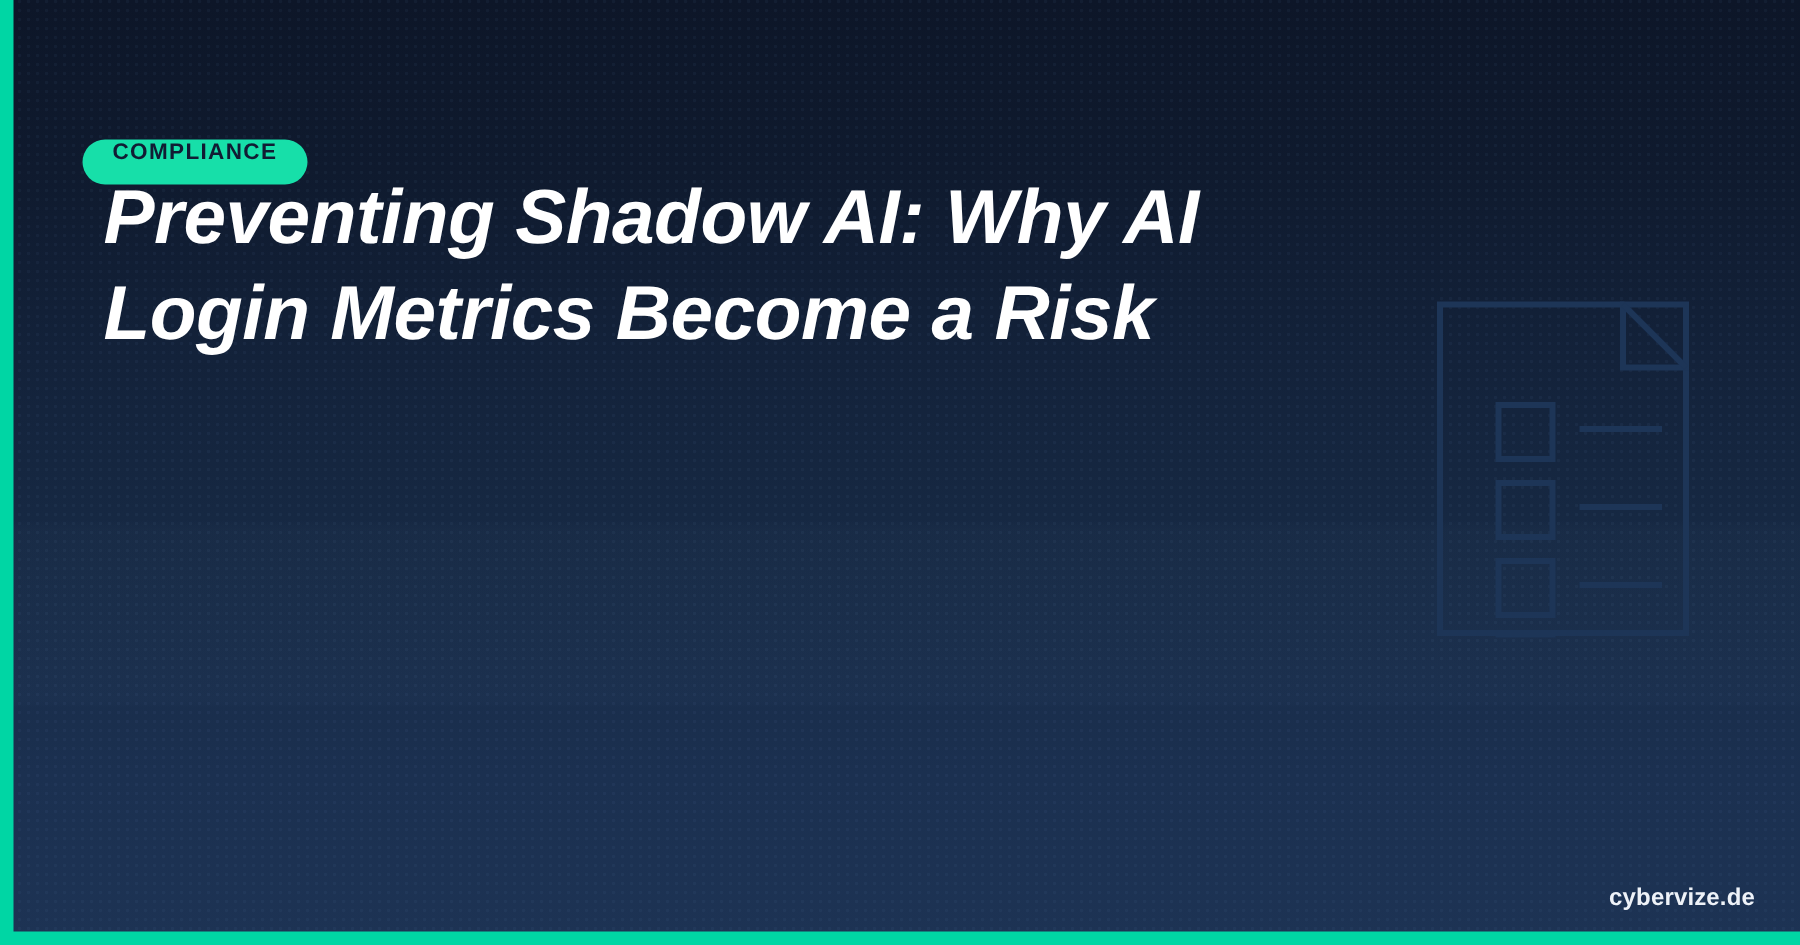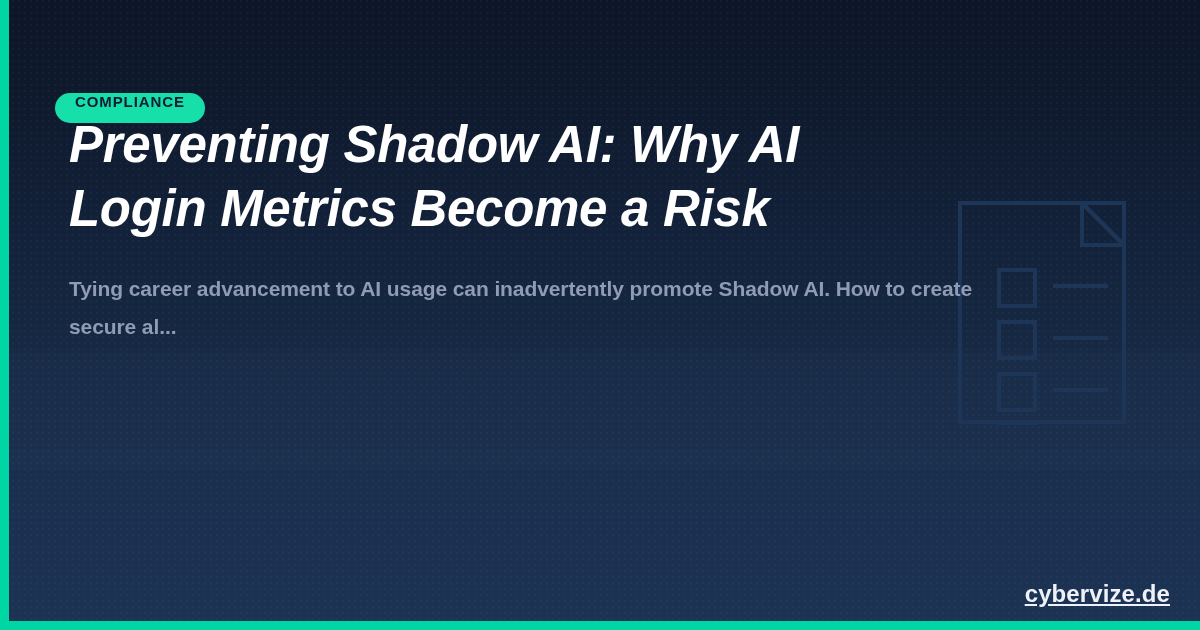--- a/index.html
+++ b/index.html
@@ -128,24 +128,23 @@
     height: 225px;
     opacity: 1;
   }
 
   
   .site-label {
     position: absolute;
     right: 30px;
     bottom: 22px;
     color: #eef2f8;
-    font-size: 24px;
+    font-size: 16px;
     font-weight: bold;
     letter-spacing: 0.1px;
-    text-decoration: underline;
   }
 </style>
 </head>
 <body>
 
 <div class="og-card">
 
   <div class="dot-grid"></div>
   <div class="band-overlay"></div>
 
@@ -166,20 +165,19 @@
     <rect x="42" y="226" width="36" height="36" stroke="#1d3557" stroke-width="4"></rect>
     <path d="M96 242 H151" stroke="#1d3557" stroke-width="4"></path>
   </svg>
 
   <div class="badge">
     <span>COMPLIANCE</span>
   </div>
 
   <h1 class="headline">Preventing Shadow AI: Why AI Login Metrics Become a Risk</h1>
 
-  <p class="subheadline">Tying career advancement to AI usage can inadvertently promote Shadow AI. How to create secure al...</p>
 
   <div class="site-label">cybervize.de</div>
 
   <div class="accent-left"></div>
   <div class="accent-bottom"></div>
 
 </div>
 
 </body></html>

